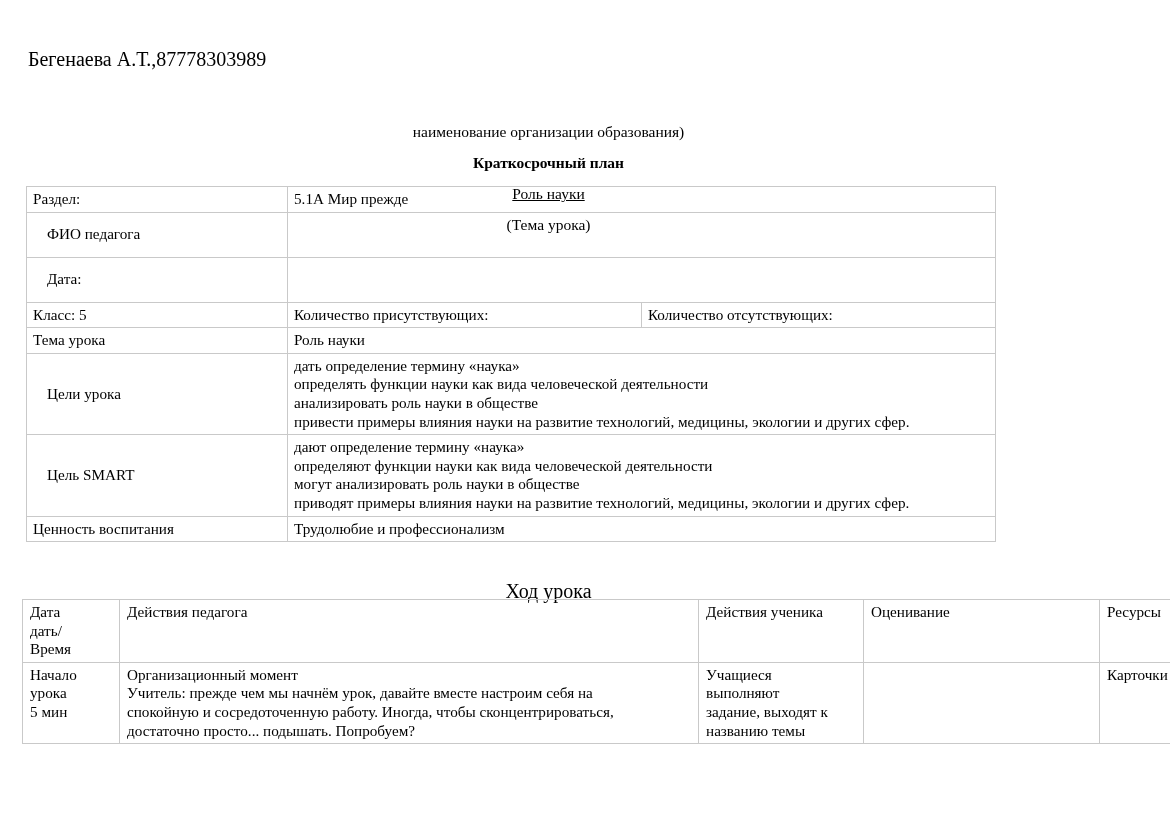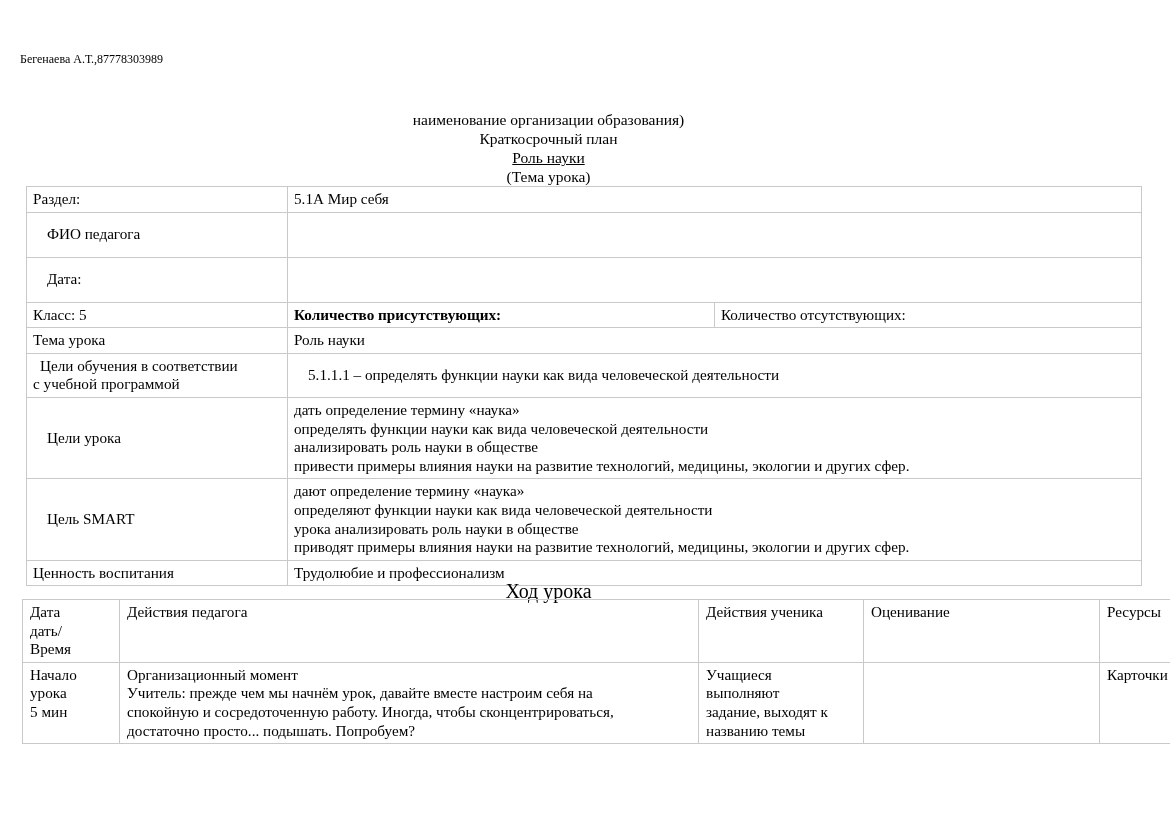--- a/index.html
+++ b/index.html
@@ -19,42 +19,43 @@
 
   .page {
     position: relative;
     width: 1170px;
     height: 827px;
   }
 
   
   .author-line {
     position: absolute;
-    left: 20px;
+    left: 28px;
     top: 50px;
-    font-size: 12px;
+    font-size: 20px;
     line-height: 18px;
     white-space: nowrap;
   }
 
   
   .title-block {
     position: absolute;
     left: 0;
     top: 110px;
     width: 1097px;
     text-align: center;
   }
   .title-block > div {
     line-height: 19px;
     font-size: 15.5px;
+    margin-top: 12px;
   }
   .org-name { }
   .doc-type {
-    font-weight: normal;
+    font-weight: bold;
     font-size: 16px;
   }
   .lesson-topic {
     text-decoration: underline;
     text-underline-offset: 1px;
   }
   .topic-caption { }
 
   
   table {
@@ -68,24 +69,24 @@
     padding: 3px 5px 3px 6px;
     line-height: 18.6px;
   }
   td.mid { vertical-align: middle; padding-left: 20px; }
 
   
   .info-table {
     position: absolute;
     left: 26px;
     top: 186px;
-    width: 1116px;
+    width: 970px;
   }
   .info-table td.label { width: 249px; }
-  .info-table td.cnt-present { width: 262px; font-weight: bold; }
+  .info-table td.cnt-present { width: 262px; }
 
   .cell-lines div { white-space: nowrap; }
   .indent-1 { padding-left: 7px; }
 
   
   .flow-caption {
     position: absolute;
     left: 0;
     top: 582px;
     width: 1097px;
@@ -120,61 +121,54 @@
     <div class="org-name">наименование организации образования)</div>
     <div class="doc-type">Краткосрочный план</div>
     <div class="lesson-topic">Роль науки</div>
     <div class="topic-caption">(Тема урока)</div>
   </div>
 
   <table class="info-table">
     <tbody>
       <tr>
         <td class="label">Раздел:</td>
-        <td colspan="2">5.1А Мир себя</td>
+        <td colspan="2">5.1А Мир прежде</td>
       </tr>
       <tr>
         <td class="label mid" style="height:38px">ФИО педагога</td>
         <td colspan="2"></td>
       </tr>
       <tr>
         <td class="label mid" style="height:38px"> Дата:</td>
         <td colspan="2"></td>
       </tr>
       <tr>
         <td class="label"> Класс: 5</td>
         <td class="cnt-present"> Количество присутствующих:</td>
         <td>Количество отсутствующих:</td>
       </tr>
       <tr>
         <td class="label">Тема урока</td>
         <td colspan="2">Роль науки</td>
-      </tr>
-      <tr>
-        <td class="label cell-lines">
-          <div class="indent-1"> Цели обучения в соответствии</div>
-          <div>с учебной программой</div>
-        </td>
-        <td colspan="2" class="mid">5.1.1.1 – определять функции науки как вида человеческой деятельности</td>
       </tr>
       <tr>
         <td class="label mid">Цели урока</td>
         <td colspan="2" class="cell-lines">
           <div>дать определение термину «наука»</div>
           <div>определять функции науки как вида человеческой деятельности</div>
           <div>анализировать роль науки в обществе</div>
           <div>привести примеры влияния науки на развитие технологий, медицины, экологии и других сфер.</div>
         </td>
       </tr>
       <tr>
         <td class="label mid">Цель SMART</td>
         <td colspan="2" class="cell-lines">
           <div>дают определение термину «наука»</div>
           <div>определяют функции науки как вида человеческой деятельности</div>
-          <div>урока анализировать роль науки в обществе</div>
+          <div>могут анализировать роль науки в обществе</div>
           <div>приводят примеры влияния науки на развитие технологий, медицины, экологии и других сфер.</div>
         </td>
       </tr>
       <tr>
         <td class="label">Ценность воспитания</td>
         <td colspan="2">Трудолюбие и профессионализм</td>
       </tr>
     </tbody>
   </table>
 

